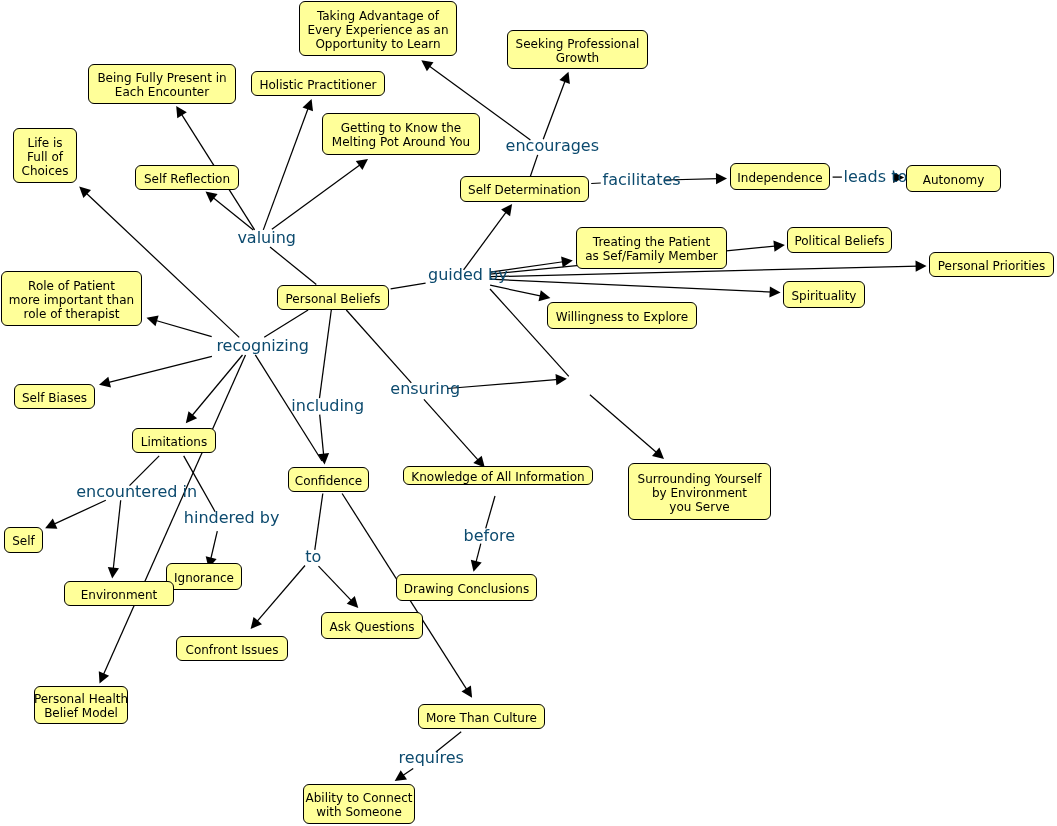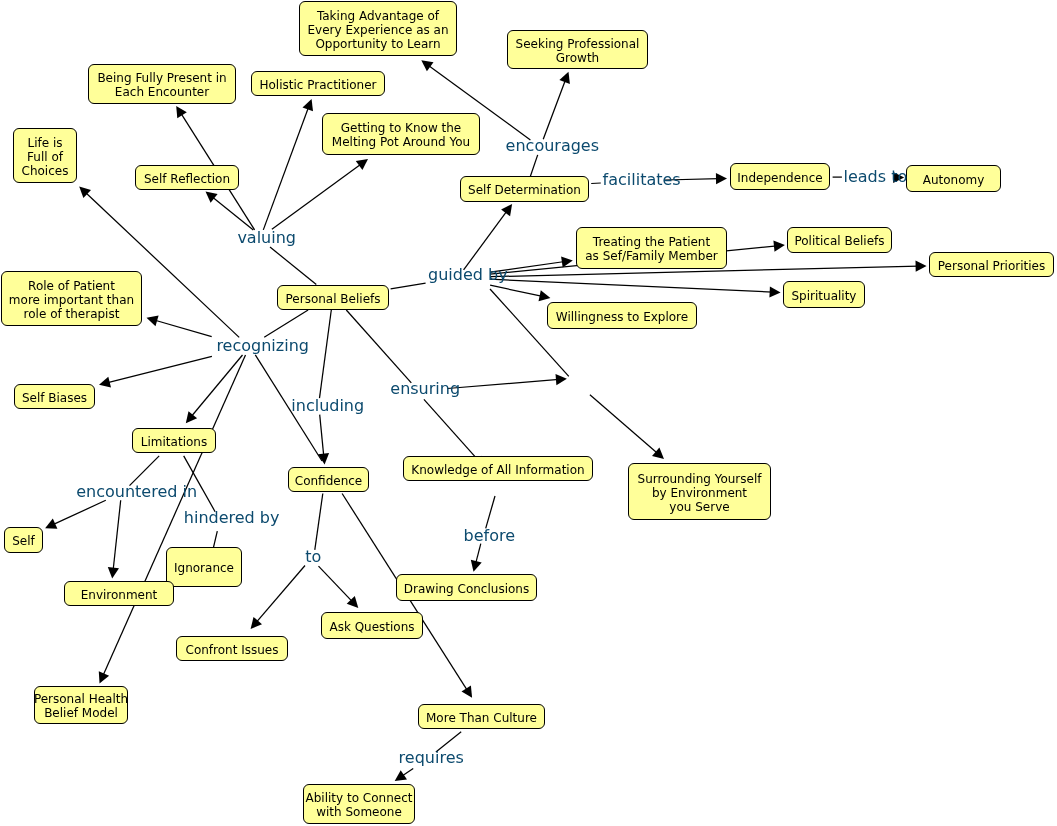--- a/index.html
+++ b/index.html
@@ -256,35 +256,35 @@
     </div>
 <div class="node" id="self-biases" style="left:14px;top:384px;width:81px;height:25px">
       <div class="nline">Self Biases</div>
     </div>
 <div class="node" id="limitations" style="left:132px;top:428px;width:84px;height:25px">
       <div class="nline">Limitations</div>
     </div>
 <div class="node" id="confidence" style="left:288px;top:467px;width:81px;height:25px">
       <div class="nline">Confidence</div>
     </div>
-<div class="node" id="knowledge-of-all" style="left:403px;top:456px;width:190px;height:25px">
+<div class="node" id="knowledge-of-all" style="left:403px;top:466px;width:190px;height:19px">
       <div class="nline">Knowledge of All Information</div>
     </div>
 <div class="node" id="surrounding-yourself" style="left:628px;top:463px;width:143px;height:57px">
       <div class="nline">Surrounding Yourself</div>
       <div class="nline">by Environment</div>
       <div class="nline">you Serve</div>
     </div>
 <div class="node" id="self" style="left:4px;top:527px;width:39px;height:26px">
       <div class="nline">Self</div>
     </div>
 <div class="node" id="drawing-conclusions" style="left:396px;top:574px;width:141px;height:27px">
       <div class="nline">Drawing Conclusions</div>
     </div>
-<div class="node" id="ignorance" style="left:166px;top:547px;width:76px;height:40px">
+<div class="node" id="ignorance" style="left:166px;top:563px;width:76px;height:27px">
       <div class="nline">Ignorance</div>
     </div>
 <div class="node" id="environment" style="left:64px;top:581px;width:110px;height:25px">
       <div class="nline">Environment</div>
     </div>
 <div class="node" id="ask-questions" style="left:321px;top:612px;width:102px;height:27px">
       <div class="nline">Ask Questions</div>
     </div>
 <div class="node" id="confront-issues" style="left:176px;top:636px;width:112px;height:25px">
       <div class="nline">Confront Issues</div>

